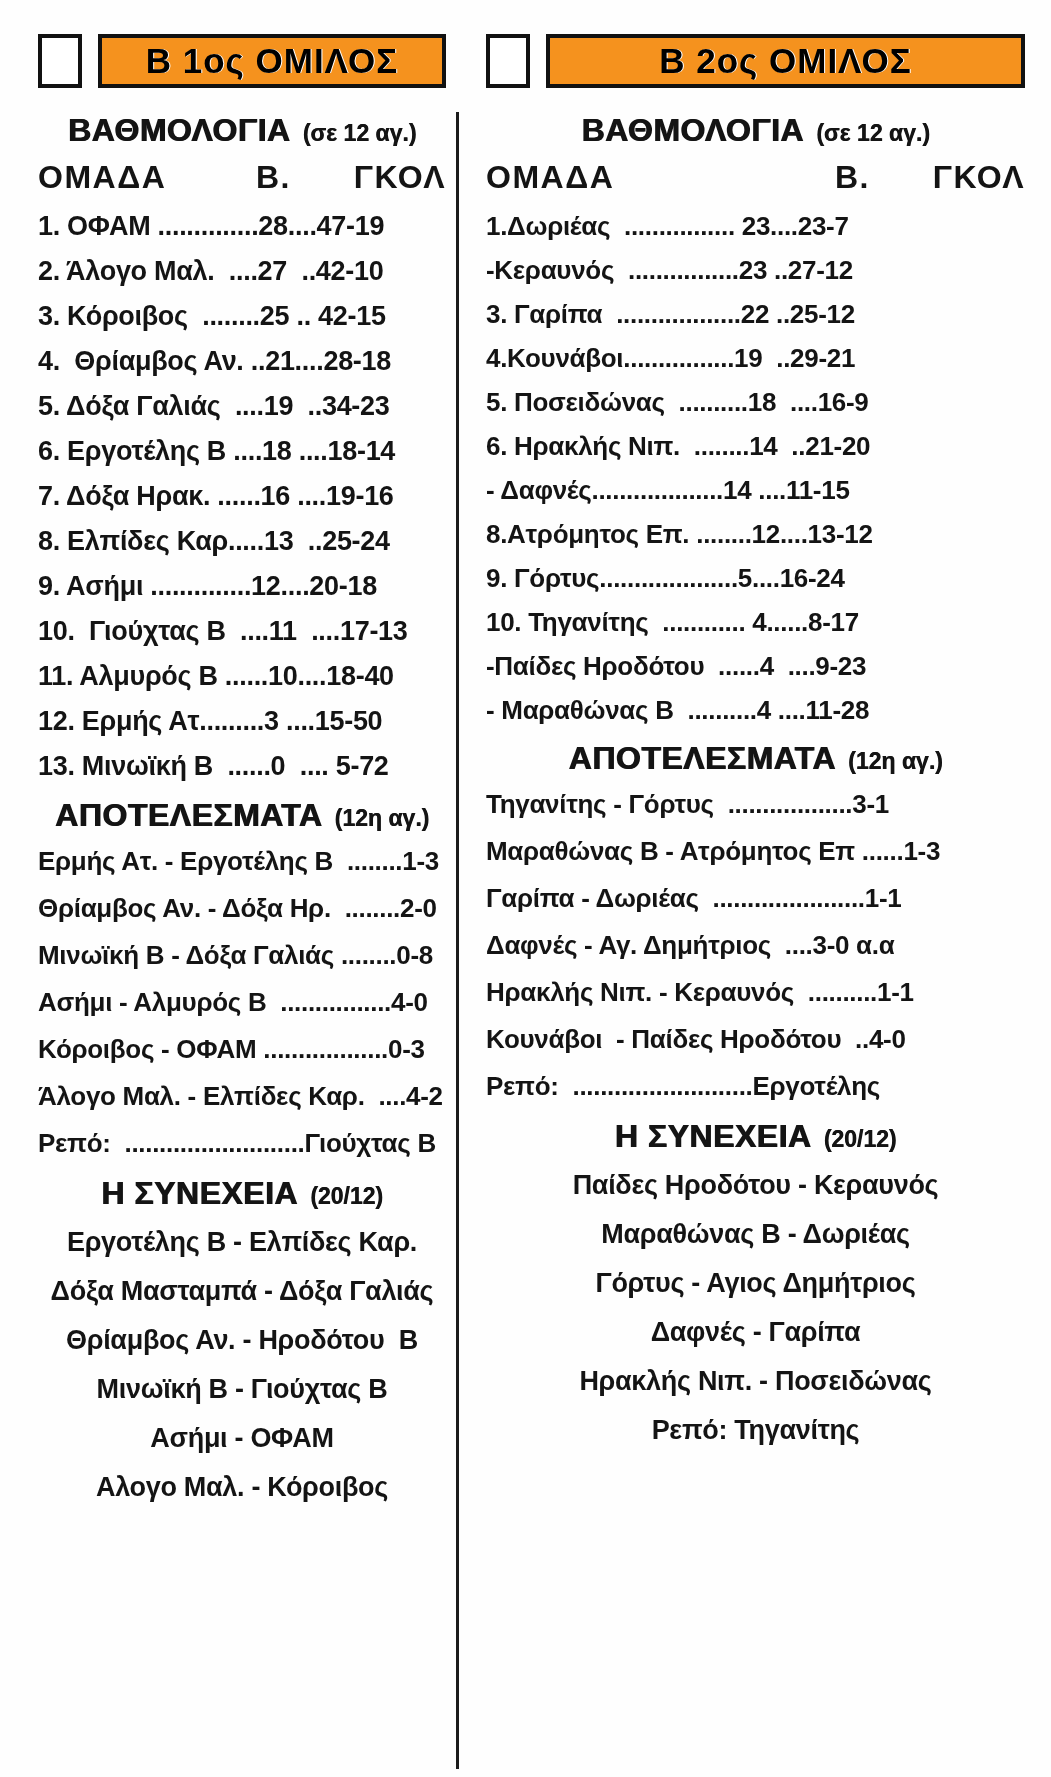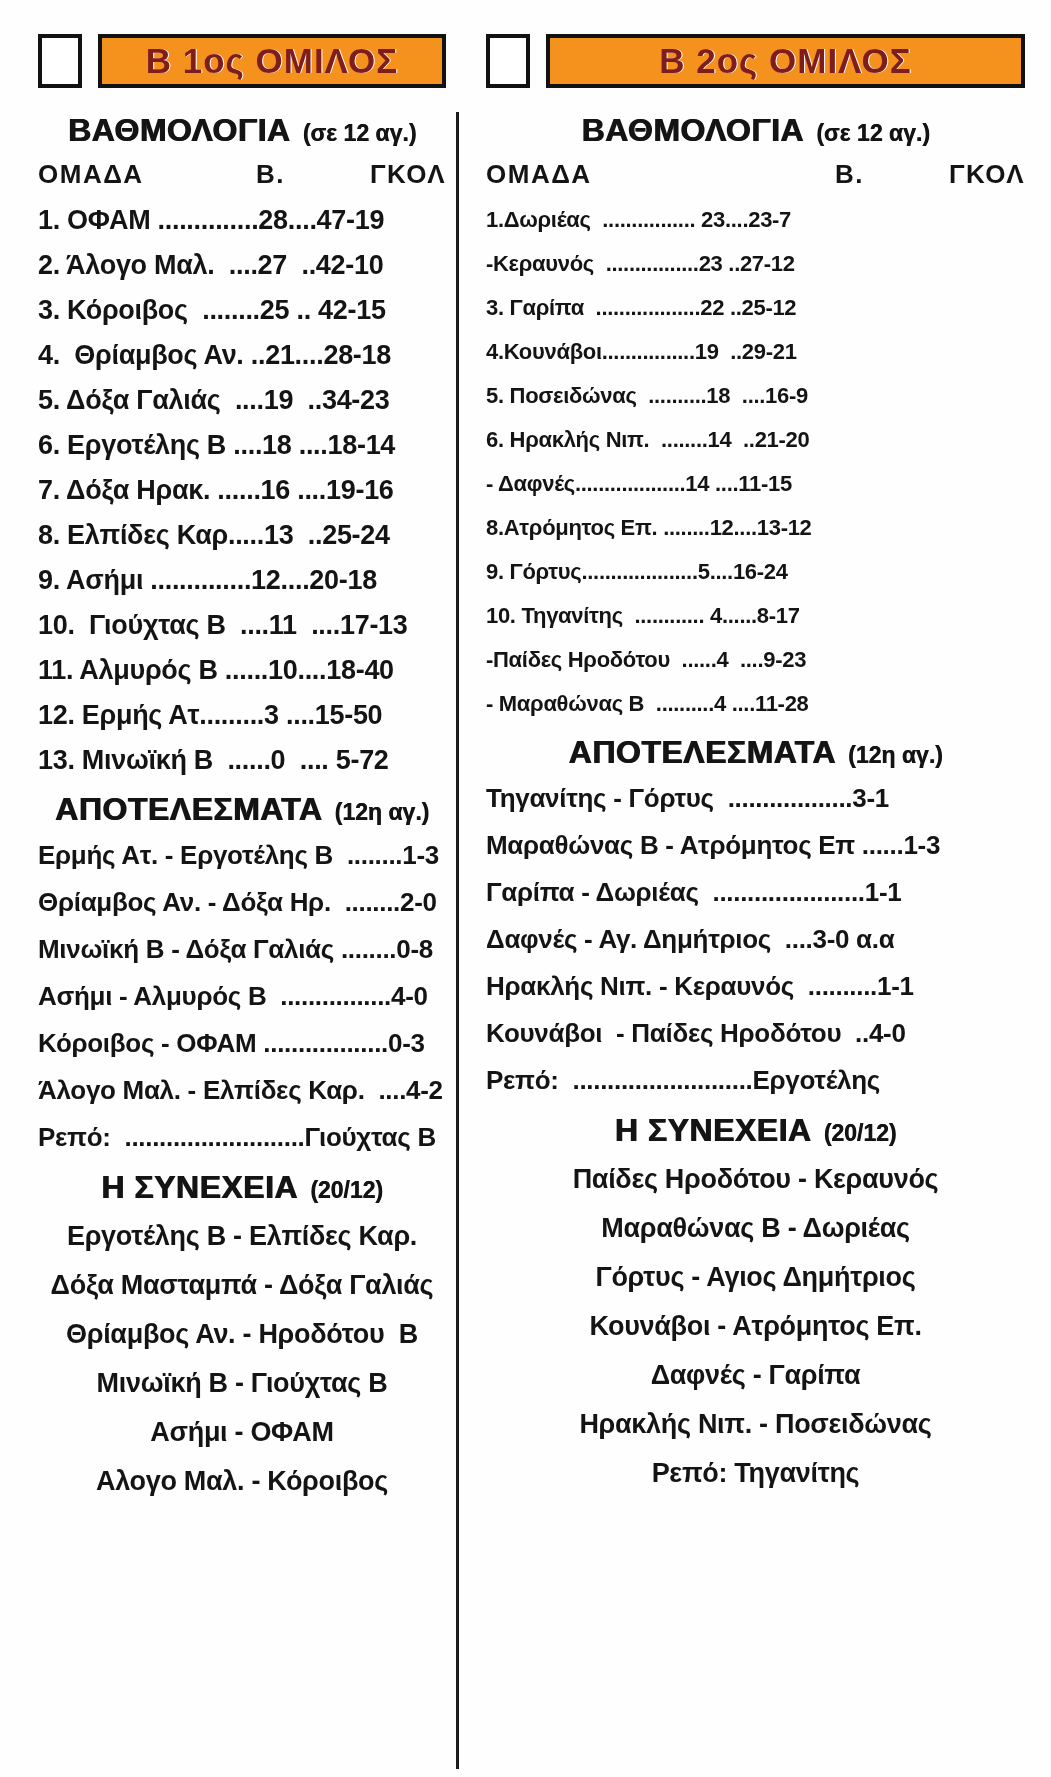--- a/index.html
+++ b/index.html
@@ -9,36 +9,36 @@
   }
   .page{display:flex;width:100%;height:100%;}
   .col{box-sizing:border-box;}
   .col-left{width:456px;padding:34px 10px 0 38px;}
   .col-right{flex:1;padding:34px 26px 0 30px;border-radius:15px;}
   .divider{position:absolute;left:456px;top:112px;bottom:8px;width:3px;background:#1b1b1b;}
 
   .head-row{display:flex;align-items:stretch;gap:16px;height:54px;margin-bottom:24px;}
   .checkbox{width:44px;border:4px solid #111;background:#fff;box-sizing:border-box;}
   .banner{
-    flex:1;background:var(--orange,#F5921E);border:4px solid #111;color:#7f1d1d;
+    flex:1;background:var(--orange,#F5921E);border:4px solid #111;color:#000000;
     font-weight:bold;font-size:35px;text-align:center;line-height:46px;
     letter-spacing:1px;box-sizing:border-box;text-shadow:1px 0 0 #fff;
   }
 
   .section-head{text-align:center;font-weight:bold;margin:8px 0 4px;white-space:nowrap;}
   .section-head .big{font-size:32px;letter-spacing:.5px;text-shadow:1px 0 0 currentColor;}
   .section-head .note{font-size:23px;margin-left:8px;text-shadow:.5px 0 0 currentColor;}
 
-  .table-head{display:flex;font-weight:bold;font-size:26px;letter-spacing:1.5px;margin:10px 0 8px;}
+  .table-head{display:flex;font-weight:bold;font-size:32px;letter-spacing:1.5px;margin:10px 0 8px;}
   .table-head .t{flex:1;}
   .table-head .p{width:78px;}
   .table-head .g{width:112px;text-align:right;}
 
   .rows .row{white-space:pre;font-weight:bold;font-size:27px;line-height:45px;letter-spacing:-.3px;}
-  .col-right .standings .row{font-size:22px;line-height:44px;}
+  .col-right .standings .row{font-size:26px;line-height:44px;}
   .results{margin-top:4px;}
   .results .row{font-size:26px;line-height:47px;}
   .fixtures .row{text-align:center;font-size:27px;line-height:49px;}
   .fixtures{margin-top:6px;}
 </style>
 </head>
 <body>
 
 <div class="page">
 
@@ -154,21 +154,20 @@
 
     <div class="section-head">
       <span class="big">Η ΣΥΝΕΧΕΙΑ</span>
       <span class="note">(20/12)</span>
     </div>
 
     <div class="rows fixtures">
         <div class="row">Παίδες Ηροδότου - Κεραυνός</div>
         <div class="row">Μαραθώνας Β - Δωριέας</div>
         <div class="row">Γόρτυς - Αγιος Δημήτριος</div>
-        <div class="row">Κουνάβοι - Ατρόμητος Επ.</div>
         <div class="row">Δαφνές - Γαρίπα</div>
         <div class="row">Ηρακλής Νιπ. - Ποσειδώνας</div>
         <div class="row">Ρεπό: Τηγανίτης</div>
       </div>
   </div>
 
   <div class="divider"></div>
 </div>
 
 </body></html>

